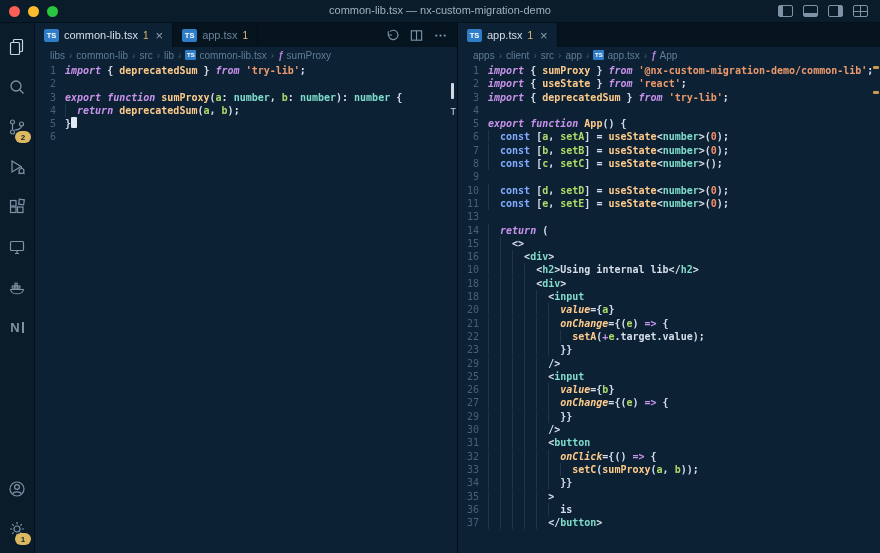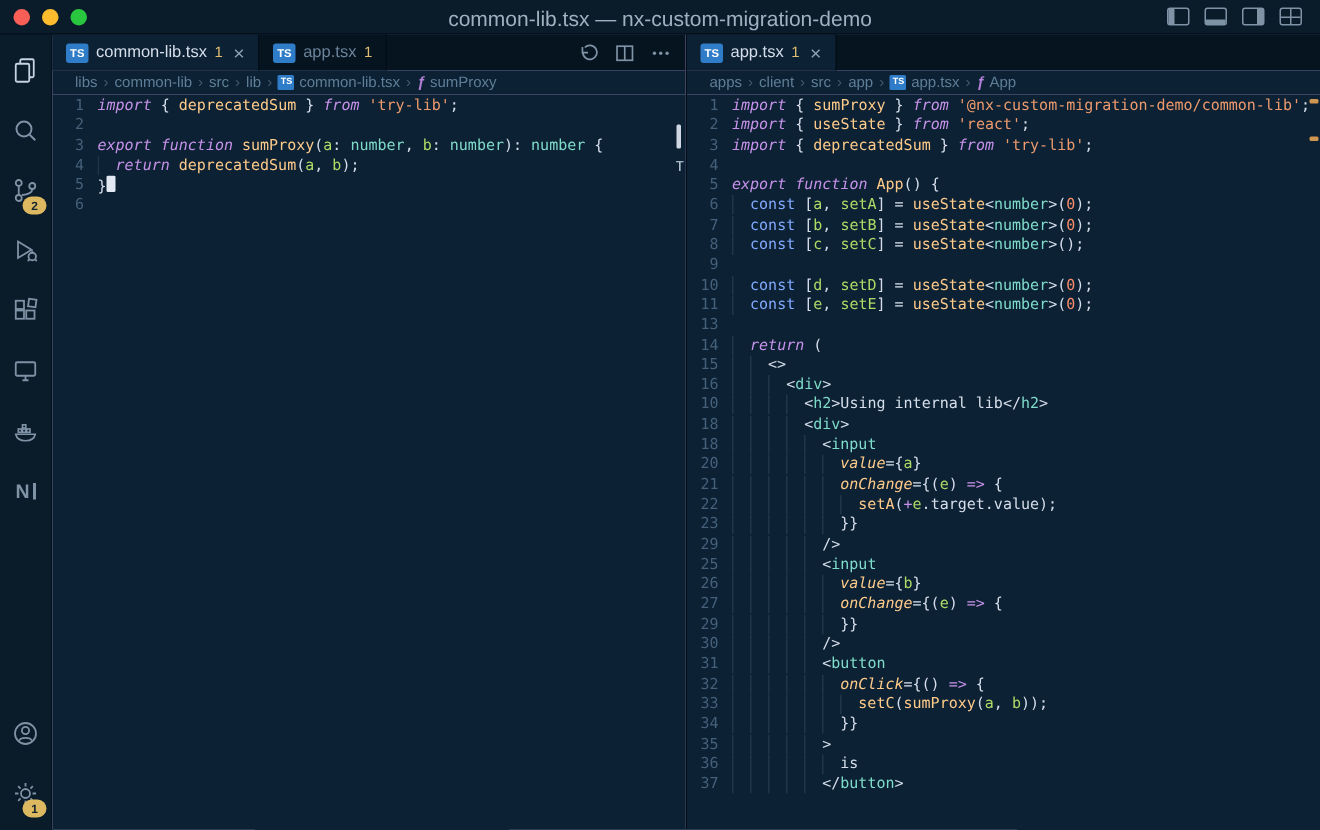--- a/index.html
+++ b/index.html
@@ -5,21 +5,21 @@
   html,body{margin:0;padding:0;background:#0c2133;}
   body{width:880px;height:553px;overflow:hidden;font-family:"Liberation Sans",sans-serif;}
   .window{width:880px;height:553px;display:flex;flex-direction:column;}
 
   
   .titlebar{flex:0 0 22px;height:22px;background:#0a1b2a;border-bottom:1px solid #04101c;
             display:flex;align-items:center;position:relative;}
   .traffic{display:flex;gap:8px;padding-left:9px;z-index:2;}
   .tl{width:11px;height:11px;border-radius:50%;}
   .tl.red{background:#f95f57}.tl.yellow{background:#fdbc2e}.tl.green{background:#29c73f}
-  .win-title{position:absolute;left:0;right:0;top:4px;text-align:center;font-size:14px;color:#9fb0bf;pointer-events:none;}
+  .win-title{position:absolute;left:0;right:0;top:4px;text-align:center;font-size:11px;color:#9fb0bf;pointer-events:none;}
   .tb-actions{margin-left:auto;display:flex;gap:10px;padding-right:12px;align-items:center;z-index:2;}
   .tb-ico{width:13px;height:10px;border:1px solid #7f93a6;border-radius:2px;position:relative;display:inline-block;}
   .tb-ico.left::before{content:"";position:absolute;left:0;top:0;bottom:0;width:4px;background:#7f93a6;}
   .tb-ico.bottom::before{content:"";position:absolute;left:0;right:0;bottom:0;height:3px;background:#7f93a6;}
   .tb-ico.rightf::before{content:"";position:absolute;right:0;top:0;bottom:0;width:4px;background:#7f93a6;}
   .tb-ico.grid::before{content:"";position:absolute;inset:0;
       background:linear-gradient(#7f93a6,#7f93a6) 6px 0/1px 100% no-repeat,
                  linear-gradient(#7f93a6,#7f93a6) 0 4.5px/100% 1px no-repeat;}
 
   
@@ -34,21 +34,21 @@
   .ab-item svg{display:block;}
   .ab-badge{position:absolute;right:3px;bottom:4px;min-width:12px;height:12px;border-radius:6px;
             background:#dcb960;color:#13242f;font-size:8px;font-weight:700;
             display:flex;align-items:center;justify-content:center;padding:0 2px;}
   .ab-bottom{margin-top:auto;margin-bottom:4px;display:flex;flex-direction:column;align-items:center;}
   .nx-txt{font-weight:700;font-size:13px;font-family:"Liberation Sans",sans-serif;}
   .nxbar{display:inline-block;width:2px;height:11px;background:currentColor;margin-left:2px;vertical-align:-1px;}
 
   
   .editors{flex:1;display:flex;min-width:0;}
-  .group{flex:1;display:flex;flex-direction:column;min-width:0;background:#c4b5fd;}
+  .group{flex:1;display:flex;flex-direction:column;min-width:0;background:#fde047;}
   .group.rightg{border-left:1px solid #030d17;}
 
   .tabbar{flex:0 0 24px;height:24px;background:#061420;display:flex;align-items:stretch;}
   .tab{display:flex;align-items:center;padding:0 9px;gap:5px;font-size:11px;color:#6b8399;
        background:#061420;border-right:1px solid #030d17;cursor:pointer;white-space:nowrap;}
   .tab.active{background:#0c2133;color:#d6deeb;}
   .ts-chip{width:15px;height:13px;border-radius:2px;background:#2f7dc8;color:#fff;font-size:7.5px;
            font-weight:700;display:flex;align-items:center;justify-content:center;flex:0 0 auto;}
   .ts-chip.small{width:11px;height:10px;font-size:6px;border-radius:1px;}
   .problems{color:#dfbd72;font-size:10px;}
@@ -60,21 +60,21 @@
   .breadcrumbs{flex:0 0 16px;height:16px;display:flex;align-items:center;padding-left:15px;
                font-size:10px;color:#5f7e97;gap:3px;background:#0c2133;white-space:nowrap;overflow:hidden;}
   .crumb{display:flex;align-items:center;gap:3px;cursor:pointer;}
   .crumb-sep{color:#41596e;margin:0 1px;}
   .sym-icon{color:#b180d7;font-size:10px;font-style:italic;font-weight:700;}
 
   
   .code-wrap{flex:1;position:relative;overflow:hidden;background:#0c2133;padding-top:1px;}
   .cl{display:flex;height:13.3px;font-family:"DejaVu Sans Mono",monospace;font-size:10px;line-height:13.3px;}
   .ln{flex:0 0 30px;box-sizing:border-box;text-align:right;padding-right:9px;color:#45607a;user-select:none;}
-  .lc{flex:1;white-space:pre;overflow:hidden;color:#d6deeb;}
+  .lc{flex:1;white-space:pre;overflow:hidden;color:#d6deeb;font-weight:bold;}
   .ig{display:inline-block;box-sizing:border-box;width:2ch;height:13px;vertical-align:top;
       border-left:1px solid rgba(128,160,194,0.16);}
   .t-p{color:#d6deeb}
   .t-k{color:#c792ea;font-style:italic}
   .t-kc{color:#82aaff}
   .t-fn{color:#ffcb8b}
   .t-s{color:#ec9a6d}
   .t-n{color:#f78c6c}
   .t-ty{color:#7fdbca}
   .t-v{color:#addb67}

